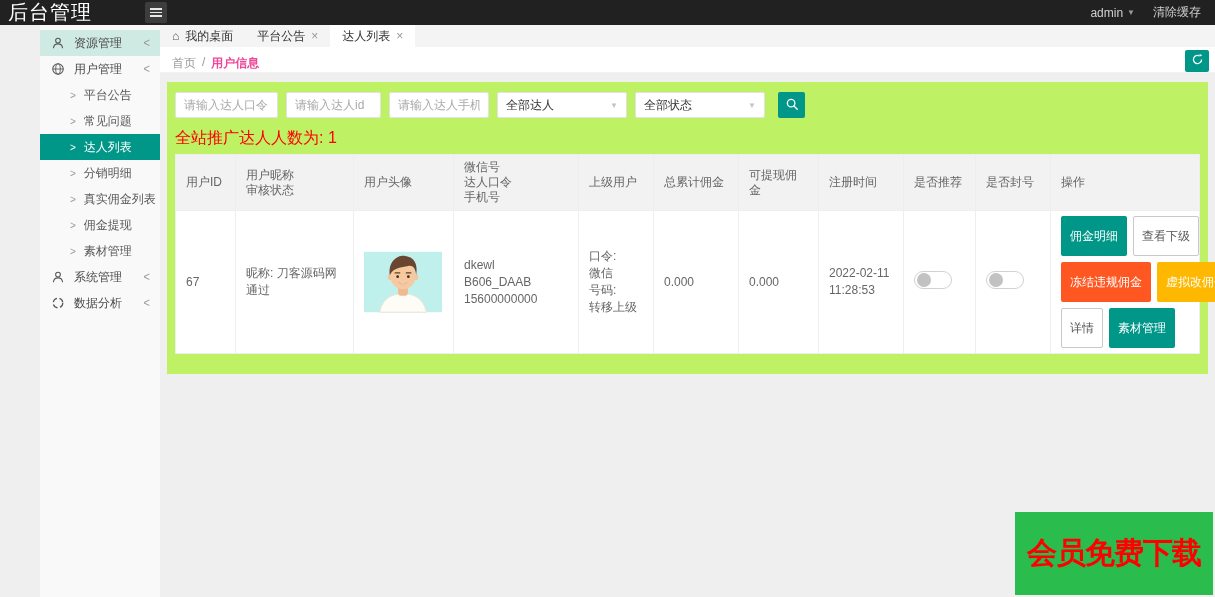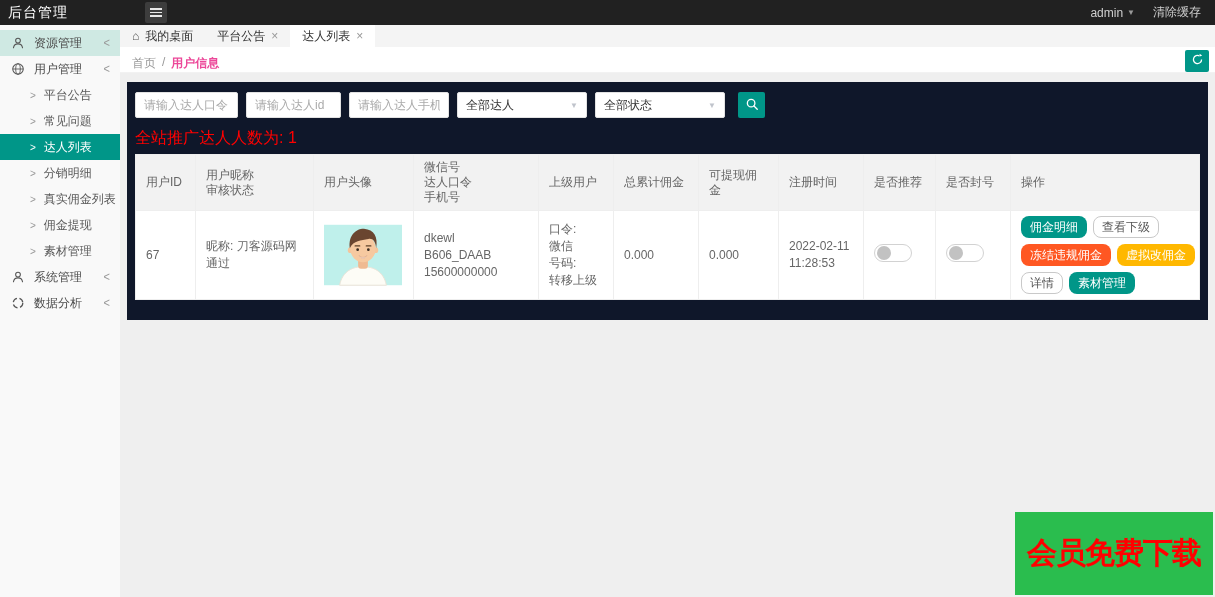--- a/index.html
+++ b/index.html
@@ -1,31 +1,31 @@
 <!DOCTYPE html>
 <html><head>
 <meta charset="utf-8">
 <style>
   * { margin:0; padding:0; box-sizing:border-box; }
   html,body { width:1215px; height:597px; overflow:hidden; background:#efefef;
     font-family:"Liberation Sans","DejaVu Sans",sans-serif; font-size:12px; color:#333; }
 
   
   .topbar { height:25px; background:#212121; display:flex; align-items:center; position:relative; z-index:5; }
-  .logo { width:120px; padding-left:8px; color:#fff; font-size:14px; letter-spacing:1px; }
+  .logo { width:120px; padding-left:8px; color:#fff; font-size:20px; letter-spacing:1px; }
   .burger { width:22px; height:21px; margin-left:25px; background:#3d3d3d; border-radius:2px;
     display:flex; align-items:center; justify-content:center; cursor:pointer; }
   .burger .bars { width:12px; }
   .burger .bars i { display:block; height:1.5px; background:#e8e8e8; margin:2px 0; }
   .topbar-right { margin-left:auto; display:flex; align-items:center; gap:18px; padding-right:14px; color:#cfcfcf; }
   .tb-item { display:flex; align-items:center; gap:4px; cursor:pointer; }
   .tb-caret { font-size:8px; color:#9a9a9a; }
 
   
-  .layout { display:flex; height:572px; }
+  .layout { display:flex; height:572px;padding-left:40px; }
   .sidebar { width:120px; background:#f9f9f9; padding-top:5px; flex-shrink:0; }
   .side-item { height:26px; display:flex; align-items:center; padding:0 10px; cursor:pointer; color:#4a4a4a; }
   .side-item .s-icon { width:16px; height:16px; margin-right:8px; display:flex; align-items:center; justify-content:center; color:#666; }
   .side-item .s-label { flex:1; font-size:12px; }
   .side-item .s-arrow { color:#9a9a9a; font-size:11px; transform:scaleY(1.1); }
   .side-item.hl { background:#cfe9e3; }
   .sub-item { height:26px; display:flex; align-items:center; padding-left:30px; cursor:pointer; color:#595959; }
   .sub-item .s-caret { color:#999; margin-right:8px; font-size:10px; }
   .sub-item.active { background:#009688; color:#fff; }
   .sub-item.active .s-caret { color:#fff; }
@@ -37,21 +37,21 @@
   .tab .t-close { color:#999; font-size:12px; cursor:pointer; }
   .tab .t-home { font-size:12px; color:#555; }
   .tab.active { background:#fff; }
   .toolbar { height:26px; background:#fff; display:flex; align-items:flex-end; padding:0 6px 0 12px; border-bottom:1px solid #f2f2f2; }
   .breadcrumb { color:#999; display:flex; gap:6px; }
   .crumb-cur { color:#ec4899;font-weight:bold; }
   .refresh-btn { margin-left:auto; width:24px; height:22px; background:#009688; border:none; border-radius:2px;
     display:flex; align-items:center; justify-content:center; cursor:pointer; }
 
   .content { flex:1; background:#efefef; padding:9px 7px 0 7px; overflow:hidden; }
-  .panel { background:#0f172a; padding:8px 8px 20px 8px; }
+  .panel { background:#bef264; padding:8px 8px 20px 8px; }
 
   
   .search-row { display:flex; align-items:center; gap:8px; padding-top:2px; }
   .s-input { height:26px; border:1px solid #e2e2e2; border-radius:2px; padding:0 8px; font-size:12px;
     font-family:inherit; color:#333; outline:none; }
   .s-input::placeholder { color:#aaa; }
   .in1 { width:103px; } .in2 { width:95px; } .in3 { width:100px; }
   .s-select { height:26px; width:130px; border:1px solid #e2e2e2; border-radius:2px; display:flex;
     align-items:center; padding:0 8px; color:#333; cursor:pointer; background:#fff; }
   .s-select .sel-caret { margin-left:auto; color:#c0c4cc; font-size:8px; }
@@ -70,21 +70,21 @@
   .pre { white-space:pre-line; }
   .avatar-box { width:78px; height:62px; overflow:hidden; display:block; }
 
   
   .toggle { width:38px; height:18px; border:1px solid #d2d2d2; border-radius:10px; background:#fff;
     position:relative; cursor:pointer; display:inline-block; }
   .toggle .knob { position:absolute; left:2px; top:1px; width:14px; height:14px; border-radius:50%; background:#c2c2c2; }
 
   
   .actions { display:flex; flex-wrap:wrap; gap:6px 6px; width:196px; }
-  .abtn { height:22px; padding:0 8px; font-size:12px; border-radius:8px; border:1px solid transparent;
+  .abtn { height:40px; padding:0 8px; font-size:12px; border-radius:2px; border:1px solid transparent;
     cursor:pointer; font-family:inherit; white-space:nowrap; }
   .abtn.teal { background:#009688; color:#fff; }
   .abtn.plain { background:#fff; color:#555; border-color:#c9c9c9; }
   .abtn.red { background:#ff5722; color:#fff; }
   .abtn.orange { background:#ffb800; color:#fff; }
 
   
   .promo { position:fixed; right:2px; bottom:2px; width:198px; height:83px; background:#2abd4e;
     display:flex; align-items:center; justify-content:center; color:#ff0000; font-size:30px;
     font-weight:bold; white-space:nowrap; letter-spacing:-1px; z-index:50; }

